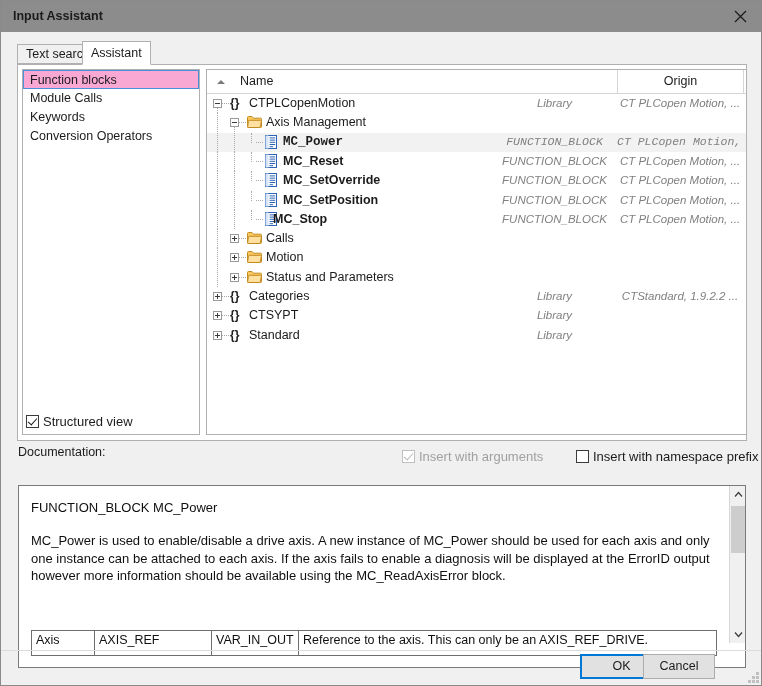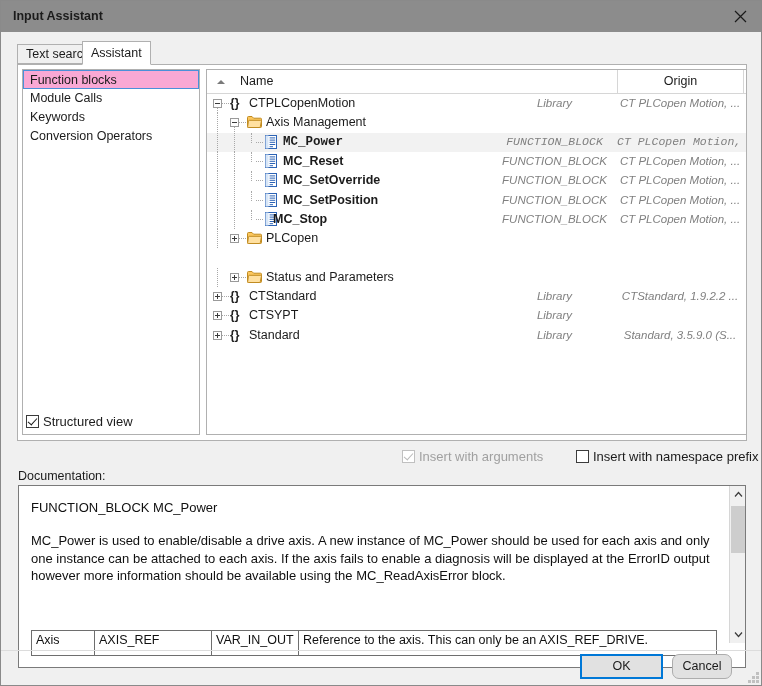--- a/index.html
+++ b/index.html
@@ -297,21 +297,21 @@
     border-width: 0 1.6px 1.6px 0;
     transform: rotate(42deg);
   }
   .cbox.checked.disabled::after { border-color: #b9b9b9; }
   .chk-label.disabled { color: #a0a0a0; }
 
   
   .doc-label {
     position: absolute;
     left: 17px;
-    top: 437px;
+    top: 413px;
     font-size: 12.5px;
     color: #1b1b1b;
   }
   .docbox {
     position: absolute;
     left: 17px;
     top: 453px;
     width: 728px;
     height: 183px;
     background: #ffffff;
@@ -407,23 +407,22 @@
     box-sizing: border-box;
     white-space: nowrap;
   }
   .btn-ok {
     left: 579px;
     width: 83px;
     border: 2px solid #0078d7;
     line-height: 21px;
   }
   .btn-cancel {
-    left: 671px;
-    width: 60px;
-    border-radius: 7px;
+    left: 642px;
+    width: 72px;
   }
   .grip {
     position: absolute;
     right: 3px;
     bottom: 2px;
     width: 13px;
     height: 13px;
   }
   .grip i {
     position: absolute;
@@ -602,58 +601,69 @@
             <span class="torigin">CT PLCopen Motion, ...</span>
           </div>
           <div class="trow" style="top: 135.1px;">
             <span class="vline" style="left:10px; top:0px; height:19px;"></span>
             <span class="hline" style="left:32px; width:7px;"></span>
             <span class="expander plus" style="left:23px;"></span>
             <span class="icon-folder" style="left:40px;"><svg width="15" height="12" viewBox="0 0 15 12">
                 <path d="M0.5 1.5 A1 1 0 0 1 1.5 0.5 L5 0.5 L6.6 2.2 L13.5 2.2 A1 1 0 0 1 14.5 3.2 L14.5 10.5 A1 1 0 0 1 13.5 11.5 L1.5 11.5 A1 1 0 0 1 0.5 10.5 Z" fill="#fcc75e" stroke="#c08b21" stroke-width="1"></path>
                 <path d="M2.2 4.3 L13.6 4.3 A0.8 0.8 0 0 1 14.4 5.2 L13.3 10.7 A1 1 0 0 1 12.3 11.5 L1.4 11.5 A0.7 0.7 0 0 1 0.7 10.6 L1.4 5.1 A1 1 0 0 1 2.2 4.3 Z" fill="#ffe0a0" stroke="#c08b21" stroke-width="1"></path>
               </svg></span>
-            <span class="tname" style="left:59px;">PLCopen</span>
+            <span class="tname" style="left:59px;">Calls</span>
             <span class="ttype"></span>
             <span class="torigin"></span>
           </div>
-          <div class="trow" style="top: 173.7px;">
+          <div class="trow" style="top: 154.4px;">
             <span class="vline" style="left:10px; top:0px; height:19px;"></span>
             <span class="hline" style="left:32px; width:7px;"></span>
             <span class="expander plus" style="left:23px;"></span>
             <span class="icon-folder" style="left:40px;"><svg width="15" height="12" viewBox="0 0 15 12">
                 <path d="M0.5 1.5 A1 1 0 0 1 1.5 0.5 L5 0.5 L6.6 2.2 L13.5 2.2 A1 1 0 0 1 14.5 3.2 L14.5 10.5 A1 1 0 0 1 13.5 11.5 L1.5 11.5 A1 1 0 0 1 0.5 10.5 Z" fill="#fcc75e" stroke="#c08b21" stroke-width="1"></path>
                 <path d="M2.2 4.3 L13.6 4.3 A0.8 0.8 0 0 1 14.4 5.2 L13.3 10.7 A1 1 0 0 1 12.3 11.5 L1.4 11.5 A0.7 0.7 0 0 1 0.7 10.6 L1.4 5.1 A1 1 0 0 1 2.2 4.3 Z" fill="#ffe0a0" stroke="#c08b21" stroke-width="1"></path>
               </svg></span>
+            <span class="tname" style="left:59px;">Motion</span>
+            <span class="ttype"></span>
+            <span class="torigin"></span>
+          </div>
+          <div class="trow" style="top: 173.7px;">
+            <span class="vline" style="left:10px; top:0px; height:19px;"></span>
+            <span class="hline" style="left:32px; width:7px;"></span>
+            <span class="expander plus" style="left:23px;"></span>
+            <span class="icon-folder" style="left:40px;"><svg width="15" height="12" viewBox="0 0 15 12">
+                <path d="M0.5 1.5 A1 1 0 0 1 1.5 0.5 L5 0.5 L6.6 2.2 L13.5 2.2 A1 1 0 0 1 14.5 3.2 L14.5 10.5 A1 1 0 0 1 13.5 11.5 L1.5 11.5 A1 1 0 0 1 0.5 10.5 Z" fill="#fcc75e" stroke="#c08b21" stroke-width="1"></path>
+                <path d="M2.2 4.3 L13.6 4.3 A0.8 0.8 0 0 1 14.4 5.2 L13.3 10.7 A1 1 0 0 1 12.3 11.5 L1.4 11.5 A0.7 0.7 0 0 1 0.7 10.6 L1.4 5.1 A1 1 0 0 1 2.2 4.3 Z" fill="#ffe0a0" stroke="#c08b21" stroke-width="1"></path>
+              </svg></span>
             <span class="tname" style="left:59px;">Status and Parameters</span>
             <span class="ttype"></span>
             <span class="torigin"></span>
           </div>
           <div class="trow" style="top: 193px;">
             <span class="hline" style="left:15px; width:7px;"></span>
             <span class="expander plus" style="left:6px;"></span>
             <span class="icon-lib" style="left:23px;">{}</span>
-            <span class="tname" style="left:42px;">CTStandard</span>
+            <span class="tname" style="left:42px;">Categories</span>
             <span class="ttype">Library</span>
             <span class="torigin">CTStandard, 1.9.2.2 ...</span>
           </div>
           <div class="trow" style="top: 212.3px;">
             <span class="hline" style="left:15px; width:7px;"></span>
             <span class="expander plus" style="left:6px;"></span>
             <span class="icon-lib" style="left:23px;">{}</span>
             <span class="tname" style="left:42px;">CTSYPT</span>
             <span class="ttype">Library</span>
           </div>
           <div class="trow" style="top: 231.6px;">
             <span class="hline" style="left:15px; width:7px;"></span>
             <span class="expander plus" style="left:6px;"></span>
             <span class="icon-lib" style="left:23px;">{}</span>
             <span class="tname" style="left:42px;">Standard</span>
             <span class="ttype">Library</span>
-            <span class="torigin">Standard, 3.5.9.0 (S...</span>
           </div>
         </div>
     </div>
 
     <div class="chk-row" style="left:25px; top:382px;">
       <span class="cbox checked"></span><span class="chk-label">Structured view</span>
     </div>
 
     <div class="chk-row" style="left:401px; top:417px;">
       <span class="cbox checked disabled"></span><span class="chk-label disabled">Insert with arguments</span>

